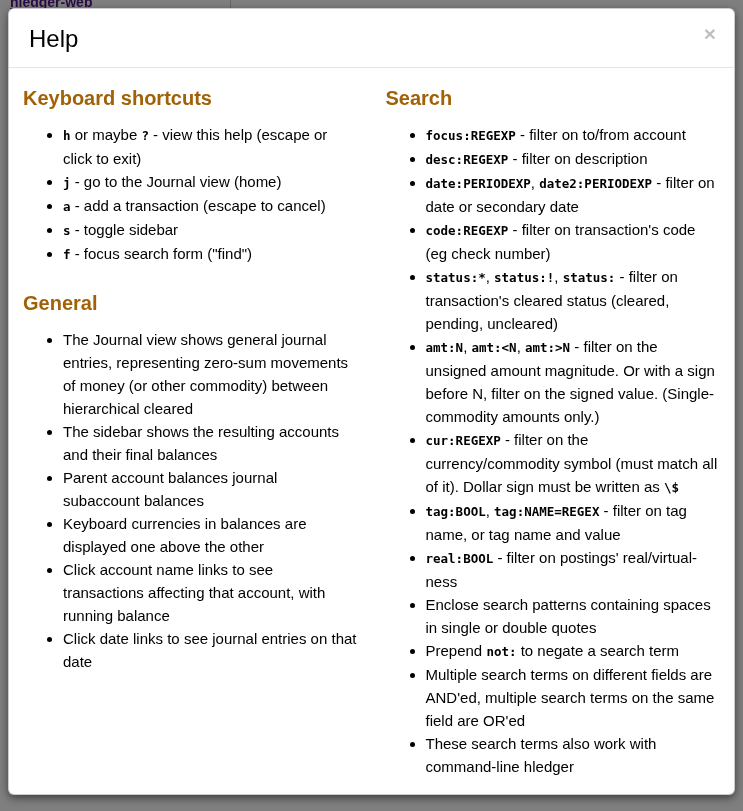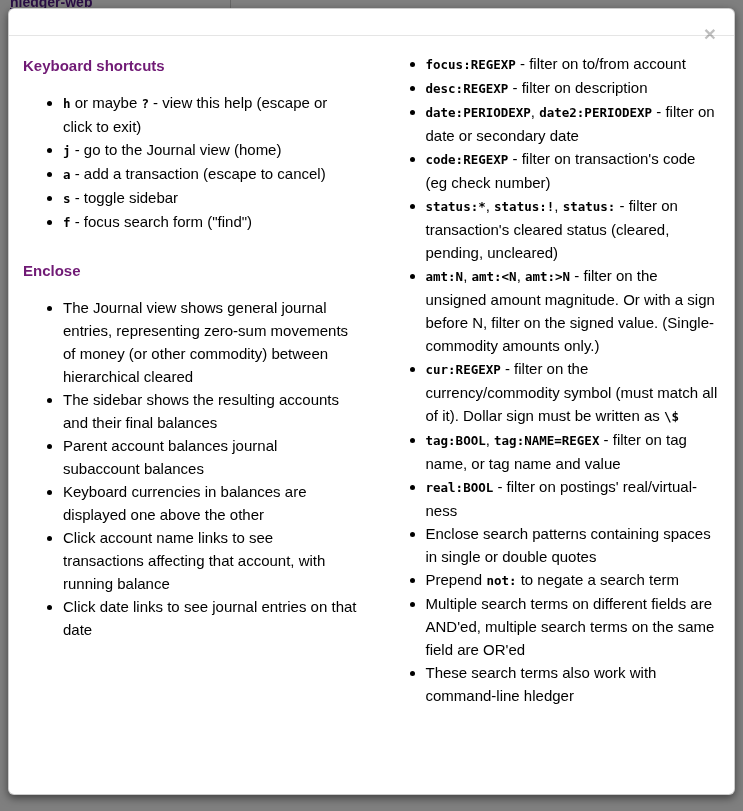--- a/index.html
+++ b/index.html
@@ -20,63 +20,65 @@
   .modal-box { position:absolute; left:8px; top:8px; width:727px; height:787px;
     background:#fff; border:1px solid rgba(0,0,0,0.2); border-radius:6px;
     box-shadow:0 3px 9px rgba(0,0,0,0.5); overflow:hidden; }
   .modal-header { position:relative; padding:14px 15px 12px 20px; border-bottom:1px solid #e5e5e5; }
   .modal-title { font-size:24px; font-weight:400; color:#000; line-height:32px; }
   .close-btn { position:absolute; right:18px; top:14px; border:0; background:transparent;
     font-family:"Liberation Sans", sans-serif; font-size:21px; font-weight:700; color:#000;
     opacity:0.25; cursor:pointer; line-height:1; }
   .modal-body { display:flex; align-items:flex-start; padding:0; }
   .help-col { flex:0 0 50%; max-width:50%; padding:0 14px; font-size:15px; line-height:23px; color:#000; }
-  .section-heading { font-size:15px; font-weight:bold; color:#701a75; line-height:18px; margin:28px 0 0 0; }
+  .section-heading { font-size:20px; font-weight:bold; color:#a16207; line-height:18px; margin:28px 0 0 0; }
   .section-heading:first-child { margin-top:21px; }
   .help-col ul { margin:16px 0 0 0; padding-left:40px; list-style:disc; }
   .help-col li { line-height:23px; }
   .help-col code { font-family:"DejaVu Sans Mono", monospace; font-weight:bold;
     font-size:12.5px; color:#000; background:none; }
 </style>
 </head>
 <body>
 
 <div class="page-under">
   <a class="brand-link" href="#">hledger-web</a>
   <div class="side-divider"></div>
   <div class="page-heading">Journal</div>
 </div>
 
 <div class="backdrop"></div>
 
 <div class="modal-box">
   <div class="modal-header">
     <button class="close-btn">×</button>
+    <div class="modal-title">Help</div>
   </div>
   <div class="modal-body">
     <div class="help-col">
         <h3 class="section-heading">Keyboard shortcuts</h3>
         <ul>
           <li><code>h</code> or maybe <code>?</code> - view this help (escape or click to exit)</li>
           <li><code>j</code> - go to the Journal view (home)</li>
           <li><code>a</code> - add a transaction (escape to cancel)</li>
           <li><code>s</code> - toggle sidebar</li>
           <li><code>f</code> - focus search form ("find")</li>
         </ul>
-        <h3 class="section-heading">Enclose</h3>
+        <h3 class="section-heading">General</h3>
         <ul>
           <li>The Journal view shows general journal entries, representing zero-sum movements of money (or other commodity) between hierarchical cleared</li>
           <li>The sidebar shows the resulting accounts and their final balances</li>
           <li>Parent account balances journal subaccount balances</li>
           <li>Keyboard currencies in balances are displayed one above the other</li>
           <li>Click account name links to see transactions affecting that account, with running balance</li>
           <li>Click date links to see journal entries on that date</li>
         </ul>
       </div>
     <div class="help-col">
+        <h3 class="section-heading">Search</h3>
         <ul>
           <li><code>focus:REGEXP</code> - filter on to/from account</li>
           <li><code>desc:REGEXP</code> - filter on description</li>
           <li><code>date:PERIODEXP</code>, <code>date2:PERIODEXP</code> - filter on date or secondary date</li>
           <li><code>code:REGEXP</code> - filter on transaction's code (eg check number)</li>
           <li><code>status:*</code>, <code>status:!</code>, <code>status:</code> - filter on transaction's cleared status (cleared, pending, uncleared)</li>
           <li><code>amt:N</code>, <code>amt:&lt;N</code>, <code>amt:&gt;N</code> - filter on the unsigned amount magnitude. Or with a sign before N, filter on the signed value. (Single-commodity amounts only.)</li>
           <li><code>cur:REGEXP</code> - filter on the currency/commodity symbol (must match all of it). Dollar sign must be written as <code>\$</code></li>
           <li><code>tag:BOOL</code>, <code>tag:NAME=REGEX</code> - filter on tag name, or tag name and value</li>
           <li><code>real:BOOL</code> - filter on postings' real/virtual-ness</li>

